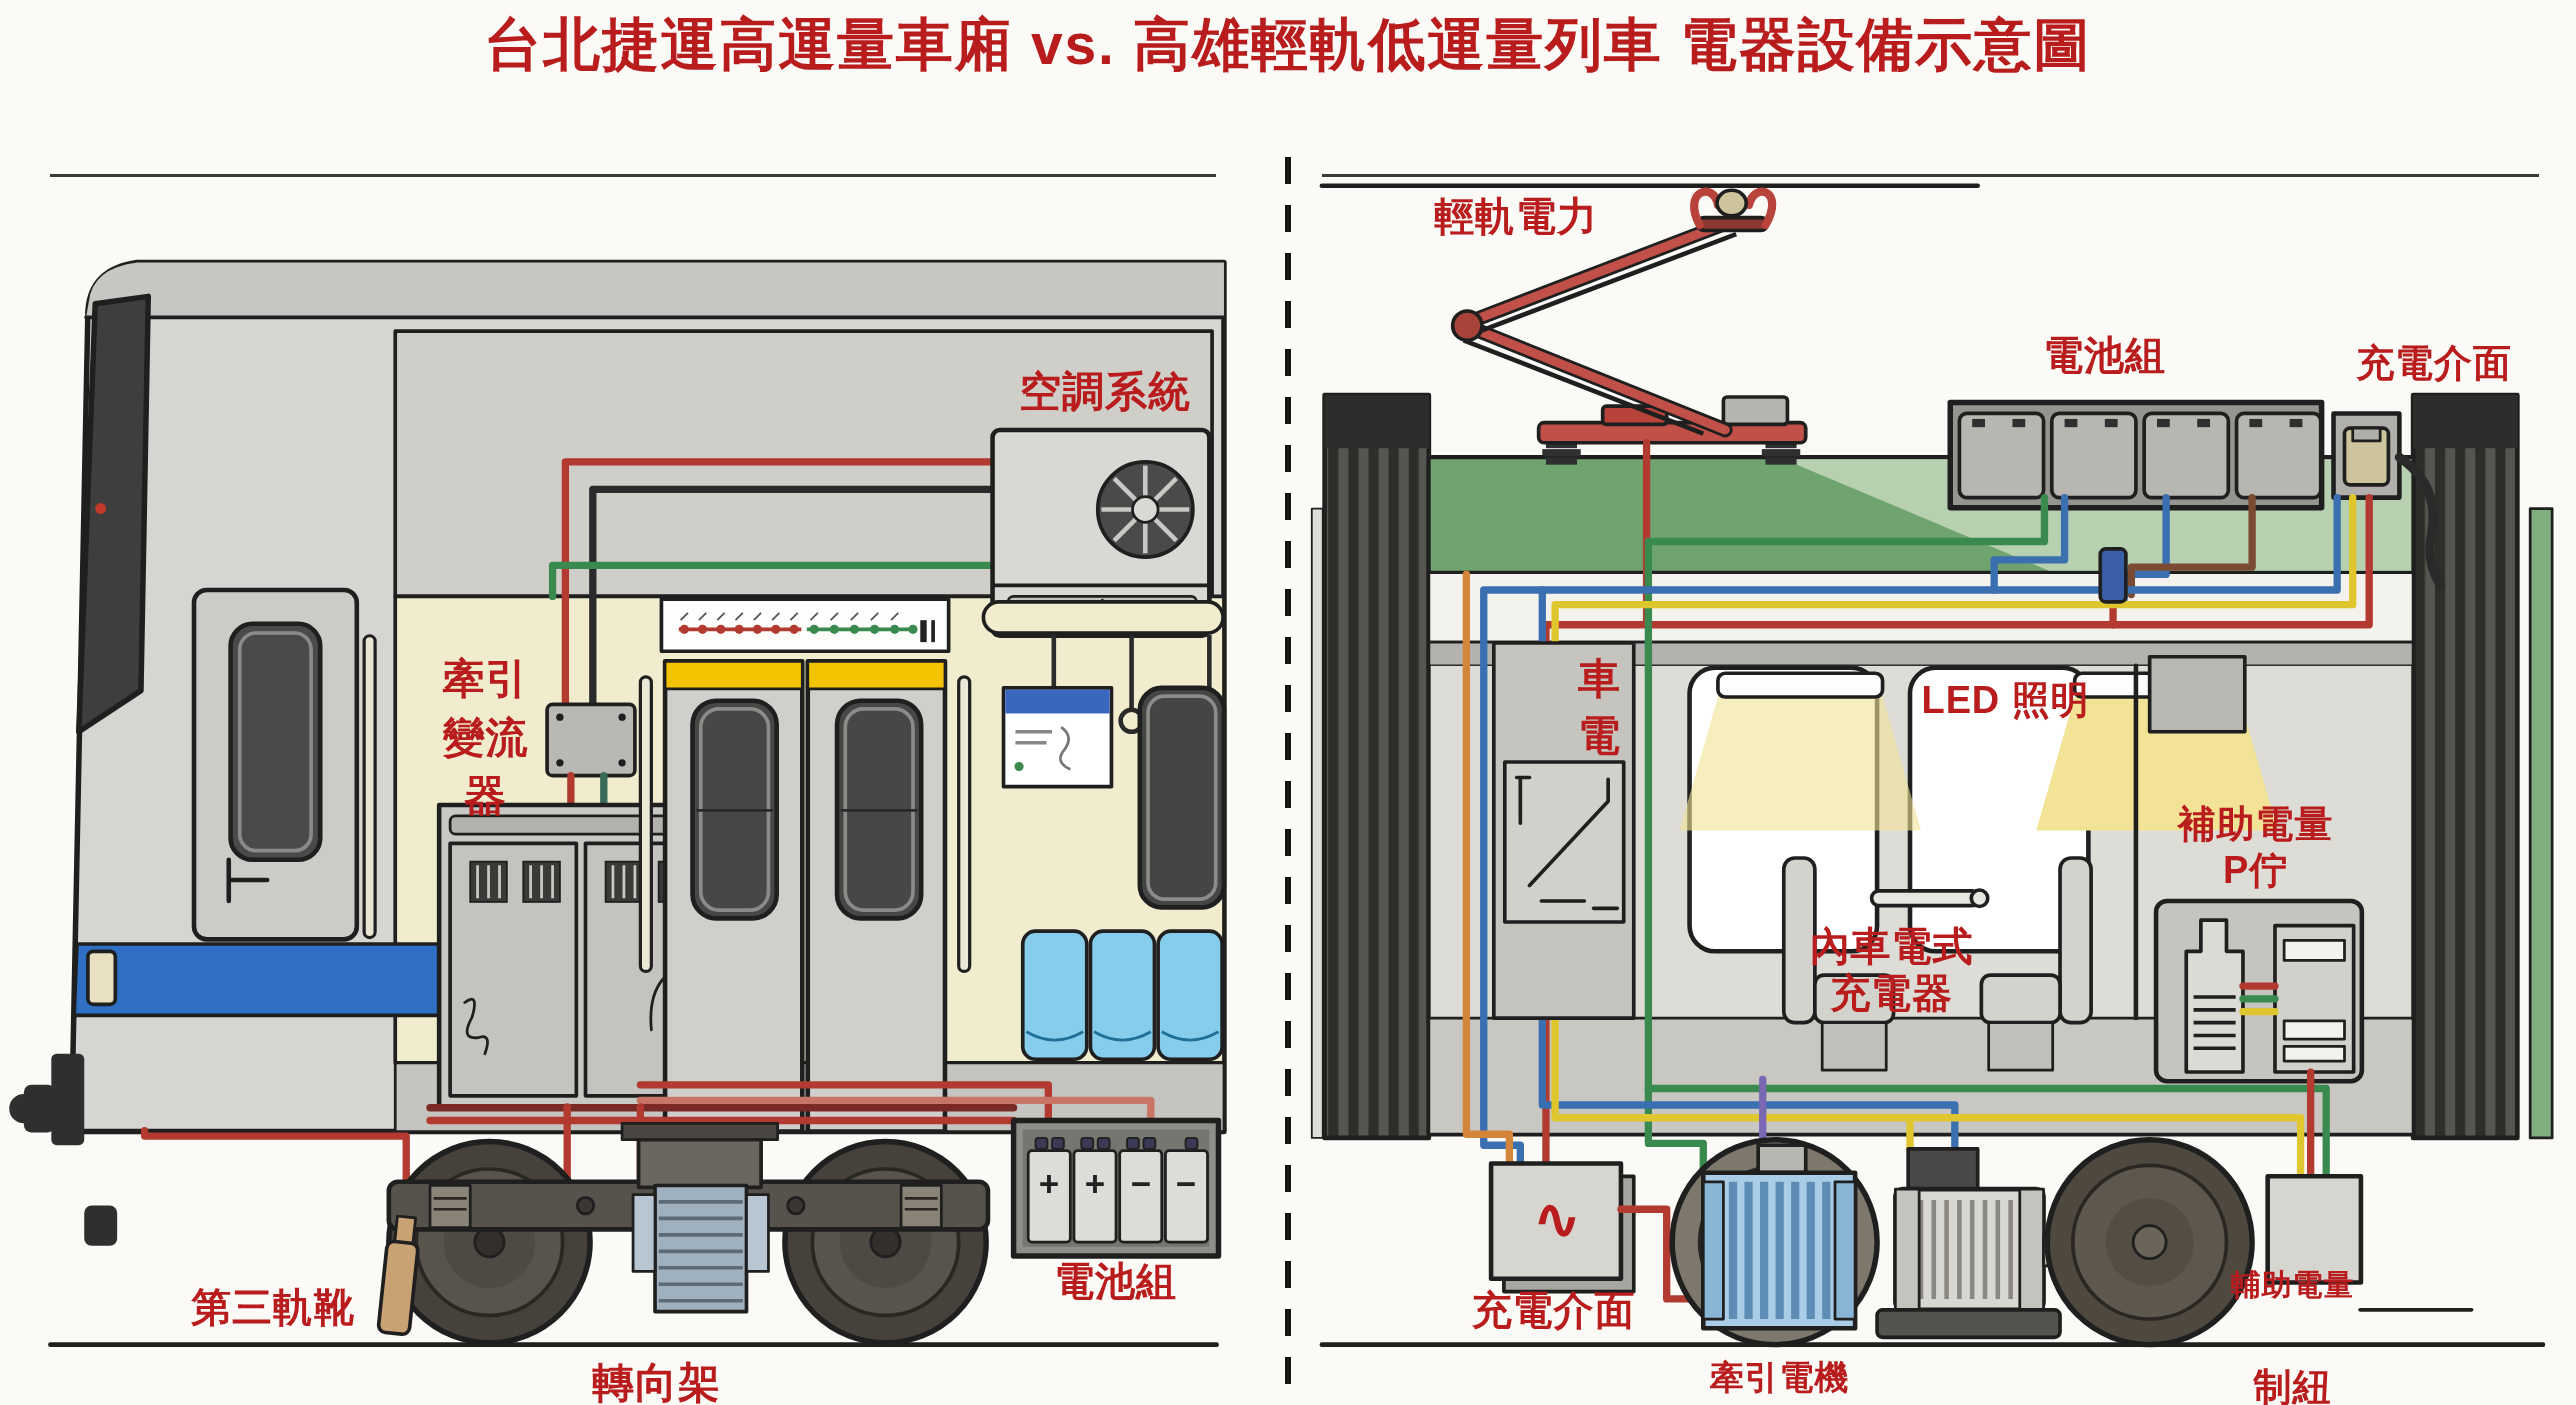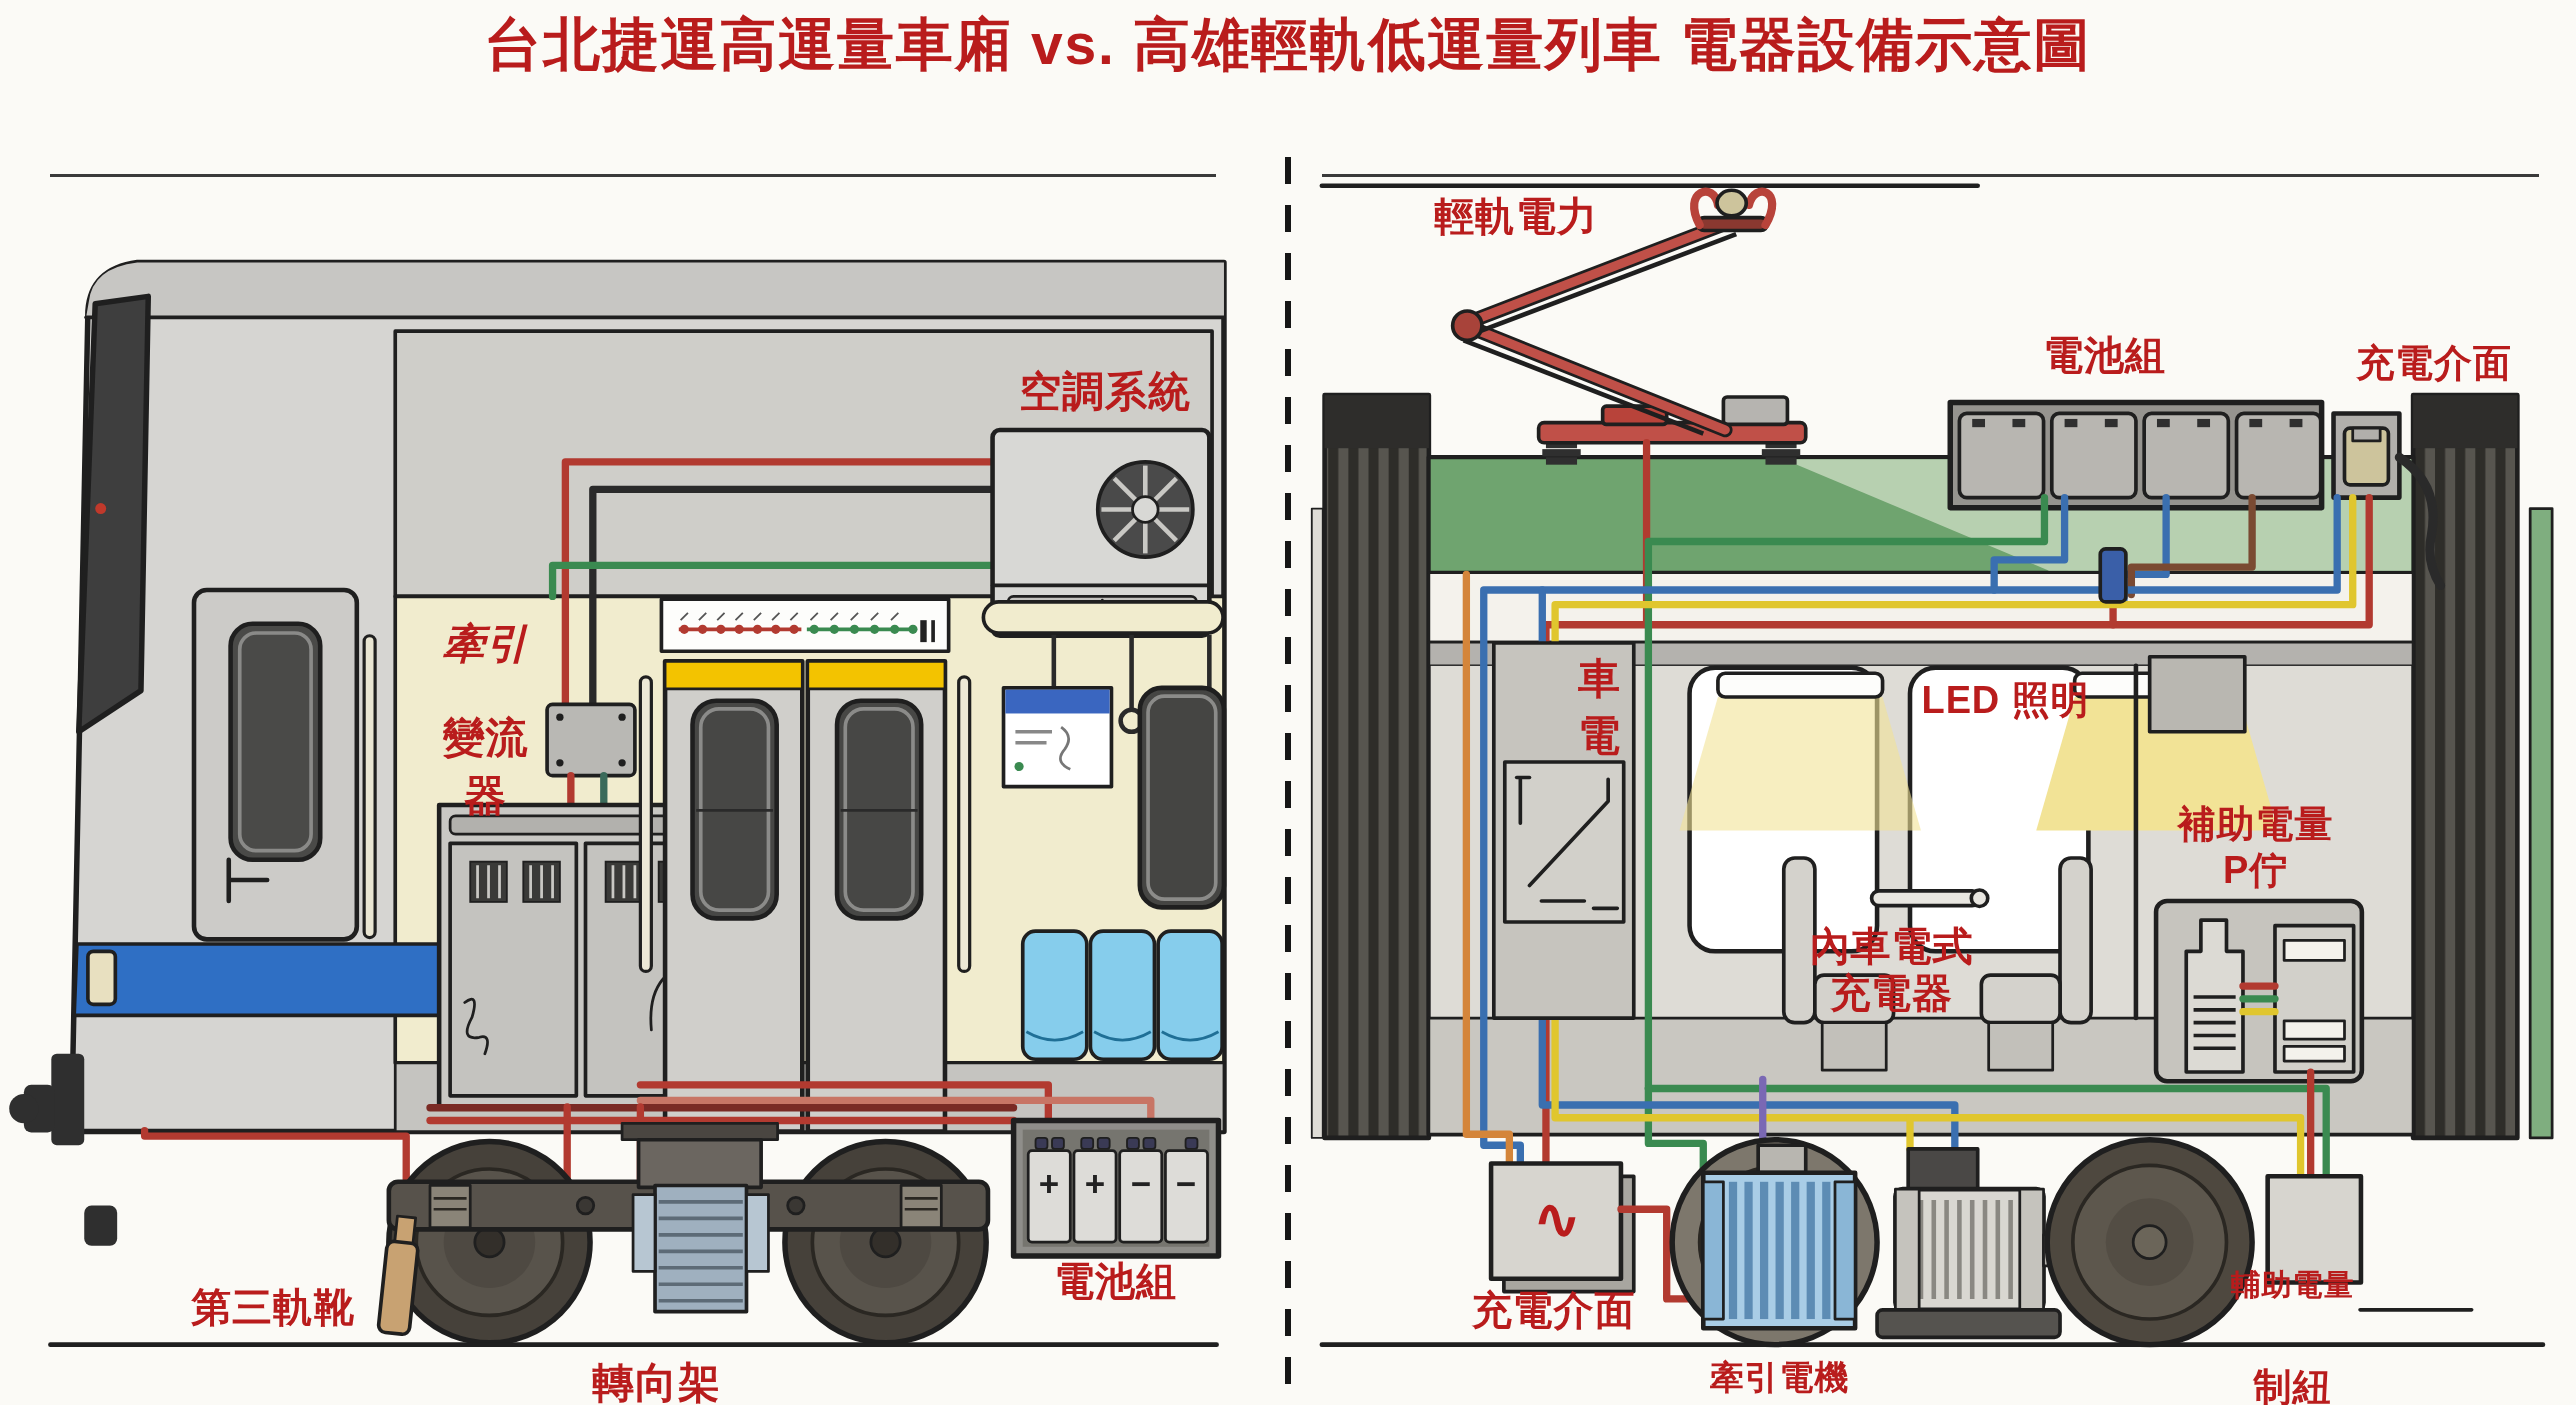--- a/index.html
+++ b/index.html
@@ -438,21 +438,21 @@
       </g>
 
       <rect class="k" x="2479" y="1286" width="102" height="116" fill="#d7d5cf" stroke-width="5"></rect>
 
       <line class="k" x1="1445" y1="1470" x2="2780" y2="1470" stroke-width="5"></line>
       <line class="k" x1="2580" y1="1432" x2="2702" y2="1432" stroke-width="4"></line>
     </g>
   </svg>
 
   <div class="lbl" style="left:995px;top:368px;width:220px;font-size:42px;">空調系統</div>
-  <div class="lbl" style="left:426px;top:620px;width:119px;font-size:42px;font-style:italic;">牽引</div>
+  <div class="lbl" style="left:426px;top:655px;width:119px;font-size:42px;">牽引</div>
   <div class="lbl" style="left:426px;top:714px;width:119px;font-size:42px;">變流</div>
   <div class="lbl" style="left:426px;top:772px;width:119px;font-size:42px;">器</div>
   <div class="lbl" style="left:163px;top:1285px;width:220px;">第三軌靴</div>
   <div class="lbl" style="left:542px;top:1359px;width:229px;font-size:42px;">轉向架</div>
   <div class="lbl" style="left:1015px;top:1259px;width:201px;">電池組</div>
   <div class="term" style="left:1028px;top:1164px;">+</div>
   <div class="term" style="left:1074px;top:1164px;">+</div>
   <div class="term" style="left:1120px;top:1164px;">−</div>
   <div class="term" style="left:1165px;top:1164px;">−</div>
 

